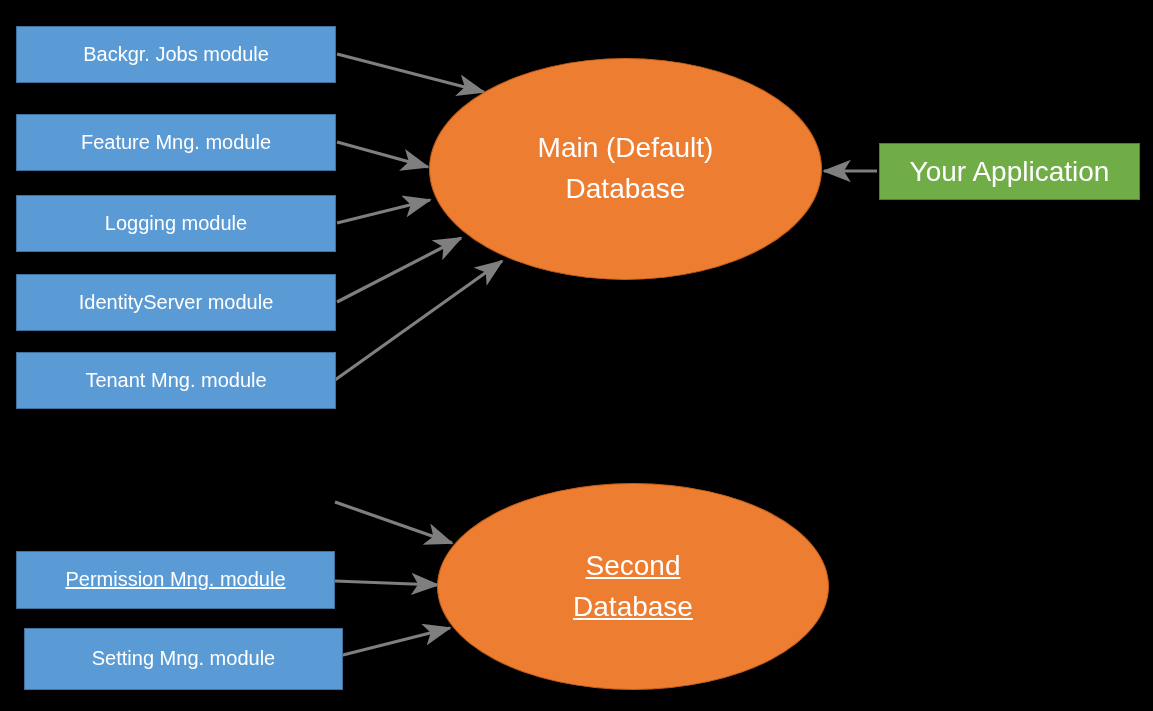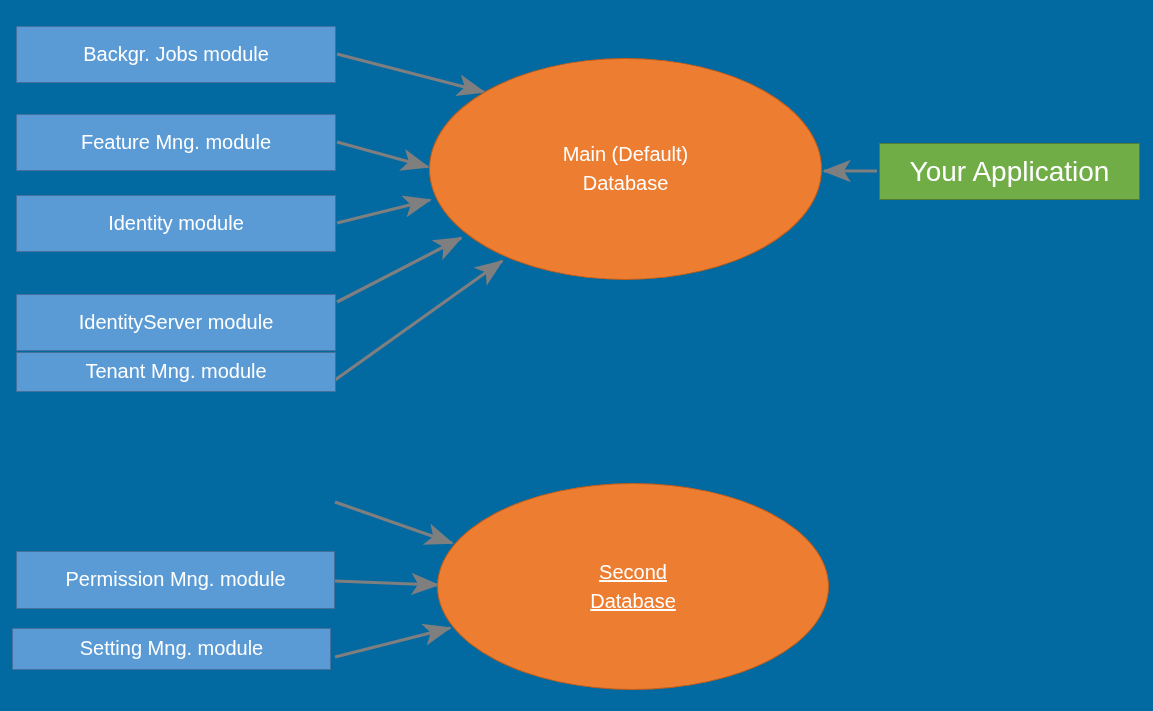--- a/index.html
+++ b/index.html
@@ -10,21 +10,21 @@
   body {
     width: 1153px;
     height: 711px;
     font-family: "Liberation Sans", sans-serif;
     overflow: hidden;
   }
   #canvas {
     position: relative;
     width: 1153px;
     height: 711px;
-    background: #0369a1;
+    background: #000000;
   }
   #edges {
     position: absolute;
     left: 0;
     top: 0;
     width: 1153px;
     height: 711px;
     pointer-events: none;
   }
   .node {
@@ -46,21 +46,21 @@
   }
   .app-box {
     background: #70AD47;
     border: 1px solid #507E32;
     font-size: 28px;
   }
   .db-ellipse {
     background: #ED7D31;
     border: 1px solid #C25D18;
     border-radius: 50%;
-    font-size: 20px;
+    font-size: 28px;
   }
   .db-ellipse .db-label {
     display: block;
     width: 100%;
     line-height: 1.45;
   }
 </style>
 </head>
 <body>
 
@@ -88,37 +88,37 @@
 
   <div class="node module-box" style="left:16px; top:26px; width:320px; height:57px;">
     <span>Backgr. Jobs module</span>
   </div>
 
   <div class="node module-box" style="left:16px; top:114px; width:320px; height:57px;">
     <span>Feature Mng. module</span>
   </div>
 
   <div class="node module-box" style="left:16px; top:195px; width:320px; height:57px;">
-    <span>Identity module</span>
+    <span>Logging module</span>
   </div>
 
-  <div class="node module-box" style="left:16px; top:274px; width:320px; height:57px;margin-top:20px;">
+  <div class="node module-box" style="left:16px; top:274px; width:320px; height:57px;">
     <span>IdentityServer module</span>
   </div>
 
-  <div class="node module-box" style="left:16px; top:352px; width:320px; height:40px;">
+  <div class="node module-box" style="left:16px; top:352px; width:320px; height:57px;">
     <span>Tenant Mng. module</span>
   </div>
 
 
-  <div class="node module-box" style="left:16px; top:551px; width:319px; height:58px;">
+  <div class="node module-box" style="left:16px; top:551px; width:319px; height:58px;text-decoration:underline;">
     <span>Permission Mng. module</span>
   </div>
 
-  <div class="node module-box" style="left:12px; top:628px; width:319px; height:42px;">
+  <div class="node module-box" style="left:24px; top:628px; width:319px; height:62px;">
     <span>Setting Mng. module</span>
   </div>
 
   <div class="node db-ellipse" style="left:429px; top:58px; width:393px; height:222px;">
     <span class="db-label">Main (Default)
 Database</span>
   </div>
 
   <div class="node db-ellipse" style="left:437px; top:483px; width:392px; height:207px;text-decoration:underline;">
     <span class="db-label">Second

